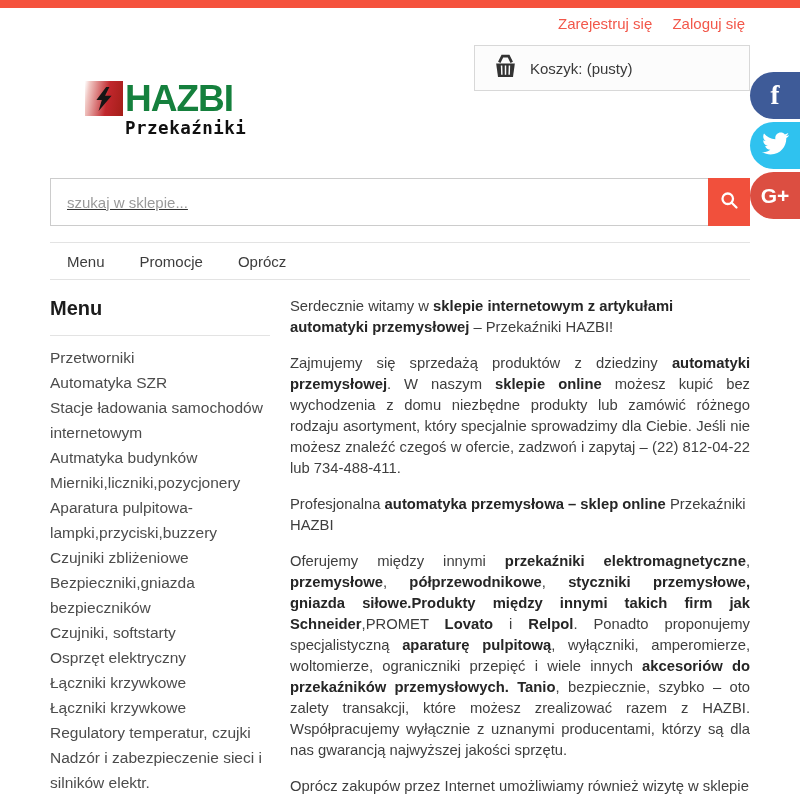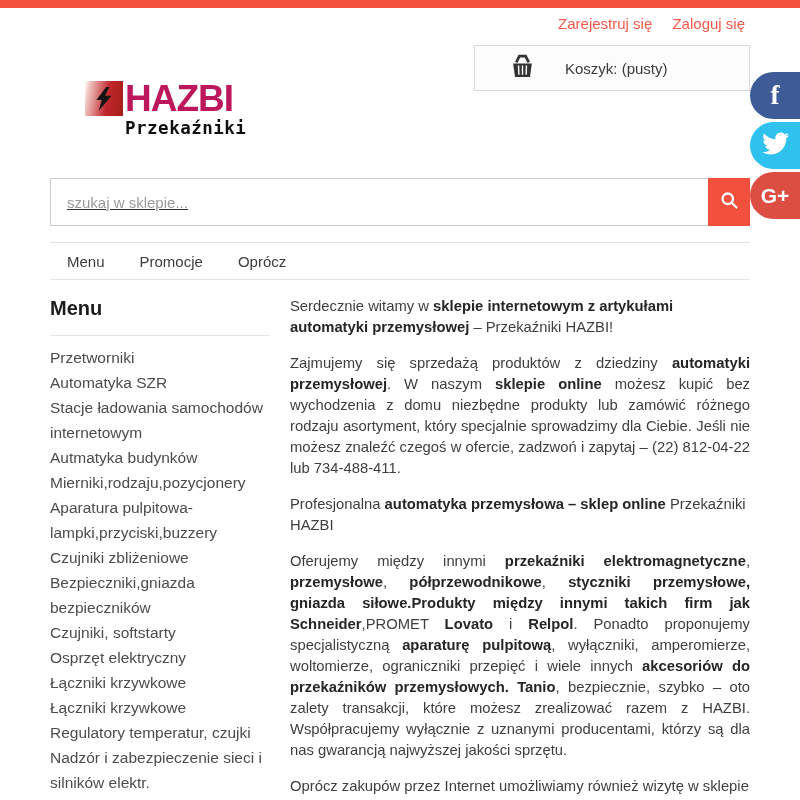--- a/index.html
+++ b/index.html
@@ -9,28 +9,28 @@
   
   .topbar{position:absolute;top:0;left:0;width:800px;height:8px;background:#f5523d;}
 
   
   .account{position:absolute;top:15px;right:55px;font-size:15px;}
   .account a{color:#f2574a;text-decoration:none;margin-left:16px;margin-top:12px;}
 
   
   .cart{position:absolute;top:45px;left:474px;width:276px;height:46px;box-sizing:border-box;
         border:1px solid #d8d8d8;background:#fcfcfc;display:flex;align-items:center;
-        padding-left:34px;gap:29px;font-size:15px;color:#3a3a3a;cursor:pointer;}
+        padding-left:17px;gap:11px;font-size:15px;color:#3a3a3a;cursor:pointer;}
 
   
   .logo{position:absolute;left:85px;top:80px;cursor:pointer;}
   .logo-top{display:flex;align-items:center;}
   .logo-icon{width:38px;height:35px;background:linear-gradient(100deg,#ffffff 0%,#f0c6c2 12%,#c1272d 58%,#a31e18 100%);
              display:flex;align-items:center;justify-content:center;}
-  .logo-title{font-size:37px;font-weight:800;color:#be185d;letter-spacing:-1px;line-height:1;margin-left:2px;}
+  .logo-title{font-size:37px;font-weight:800;color:#15803d;letter-spacing:-1px;line-height:1;margin-left:2px;}
   .logo-sub{font-family:"DejaVu Sans Mono","Liberation Mono",monospace;font-weight:bold;font-size:17.5px;
             color:#101010;margin-left:40px;margin-top:1px;letter-spacing:.5px;}
 
   
   .search{position:absolute;left:50px;top:178px;width:700px;height:48px;display:flex;}
   .search input{flex:1;border:1px solid #ccc;border-right:none;padding:0 16px;font-size:15px;color:#333;
                 outline:none;font-family:inherit;background:#fff;text-decoration:underline;}
   .search input::placeholder{color:#9a9a9a;}
   .search button{width:42px;height:48px;border:none;background:#f1503c;cursor:pointer;
                  display:flex;align-items:center;justify-content:center;padding:0;}
@@ -136,21 +136,21 @@
     </div>
 
   <div class="columns">
     <div class="sidebar">
       <h2>Menu</h2>
       <ul>
           <li>Przetworniki</li>
           <li>Automatyka SZR</li>
           <li>Stacje ładowania samochodów internetowym</li>
           <li>Autmatyka budynków</li>
-          <li>Mierniki,rodzaju,pozycjonery</li>
+          <li>Mierniki,liczniki,pozycjonery</li>
           <li>Aparatura pulpitowa-lampki,przyciski,buzzery</li>
           <li>Czujniki zbliżeniowe</li>
           <li>Bezpieczniki,gniazda bezpieczników</li>
           <li>Czujniki, softstarty</li>
           <li>Osprzęt elektryczny</li>
           <li>Łączniki krzywkowe</li>
           <li>Łączniki krzywkowe</li>
           <li>Regulatory temperatur, czujki</li>
           <li>Nadzór i zabezpieczenie sieci i silników elektr.</li>
         </ul>

